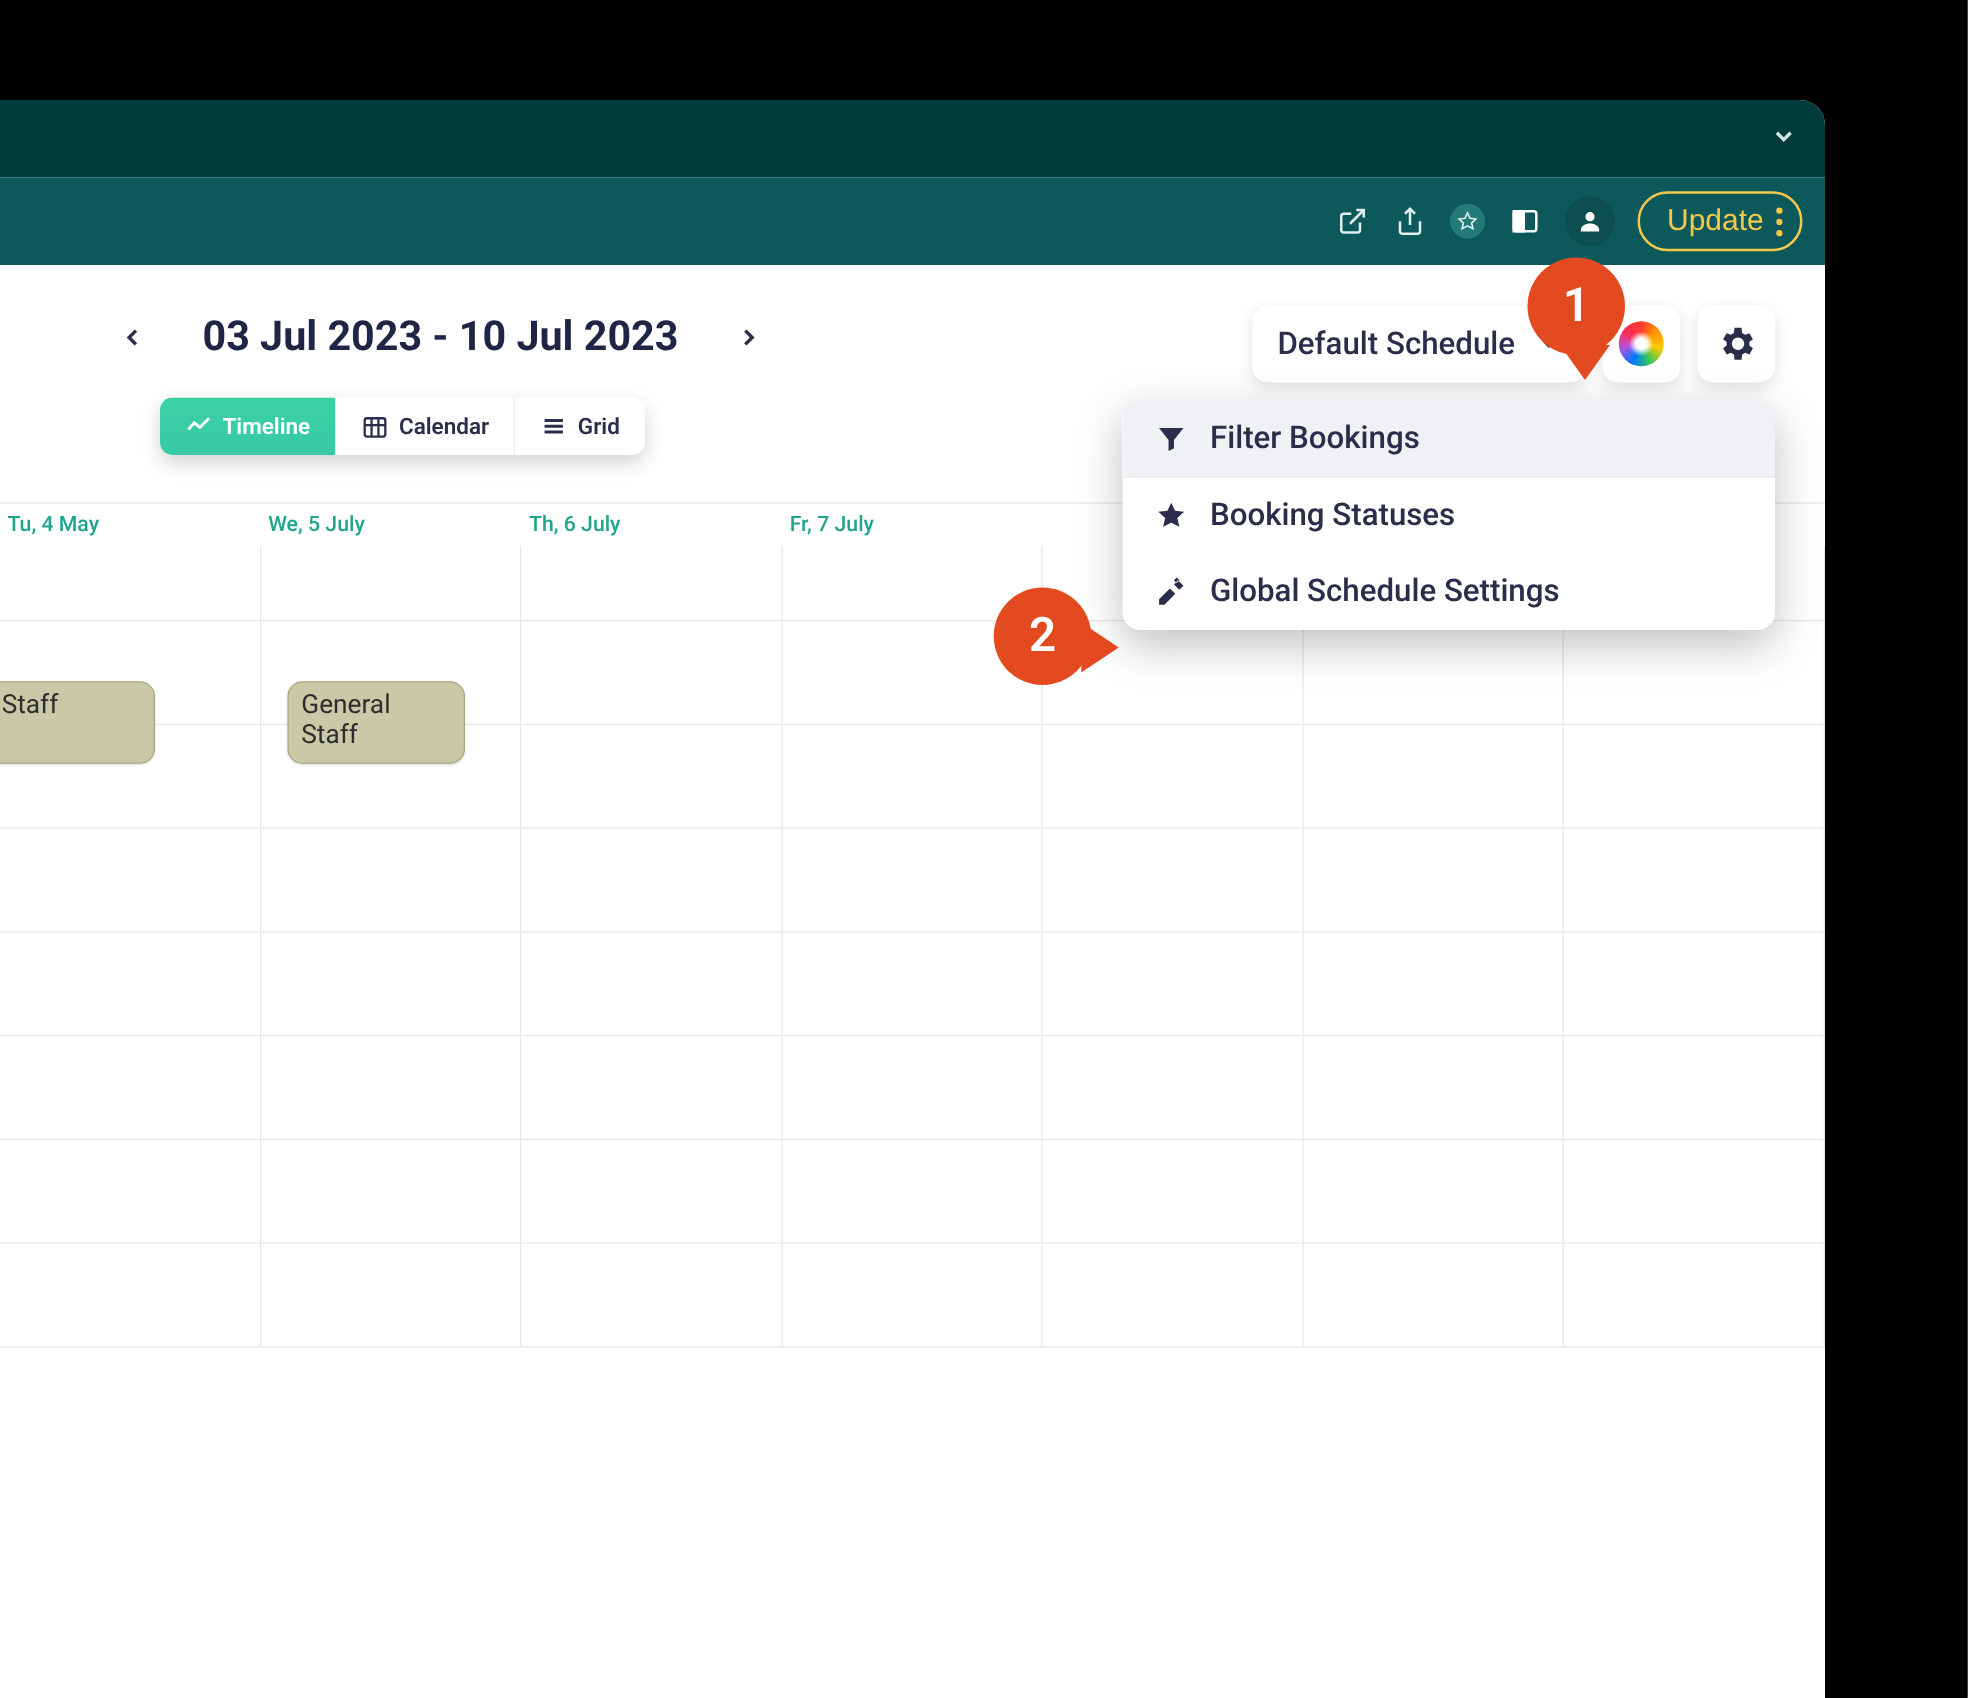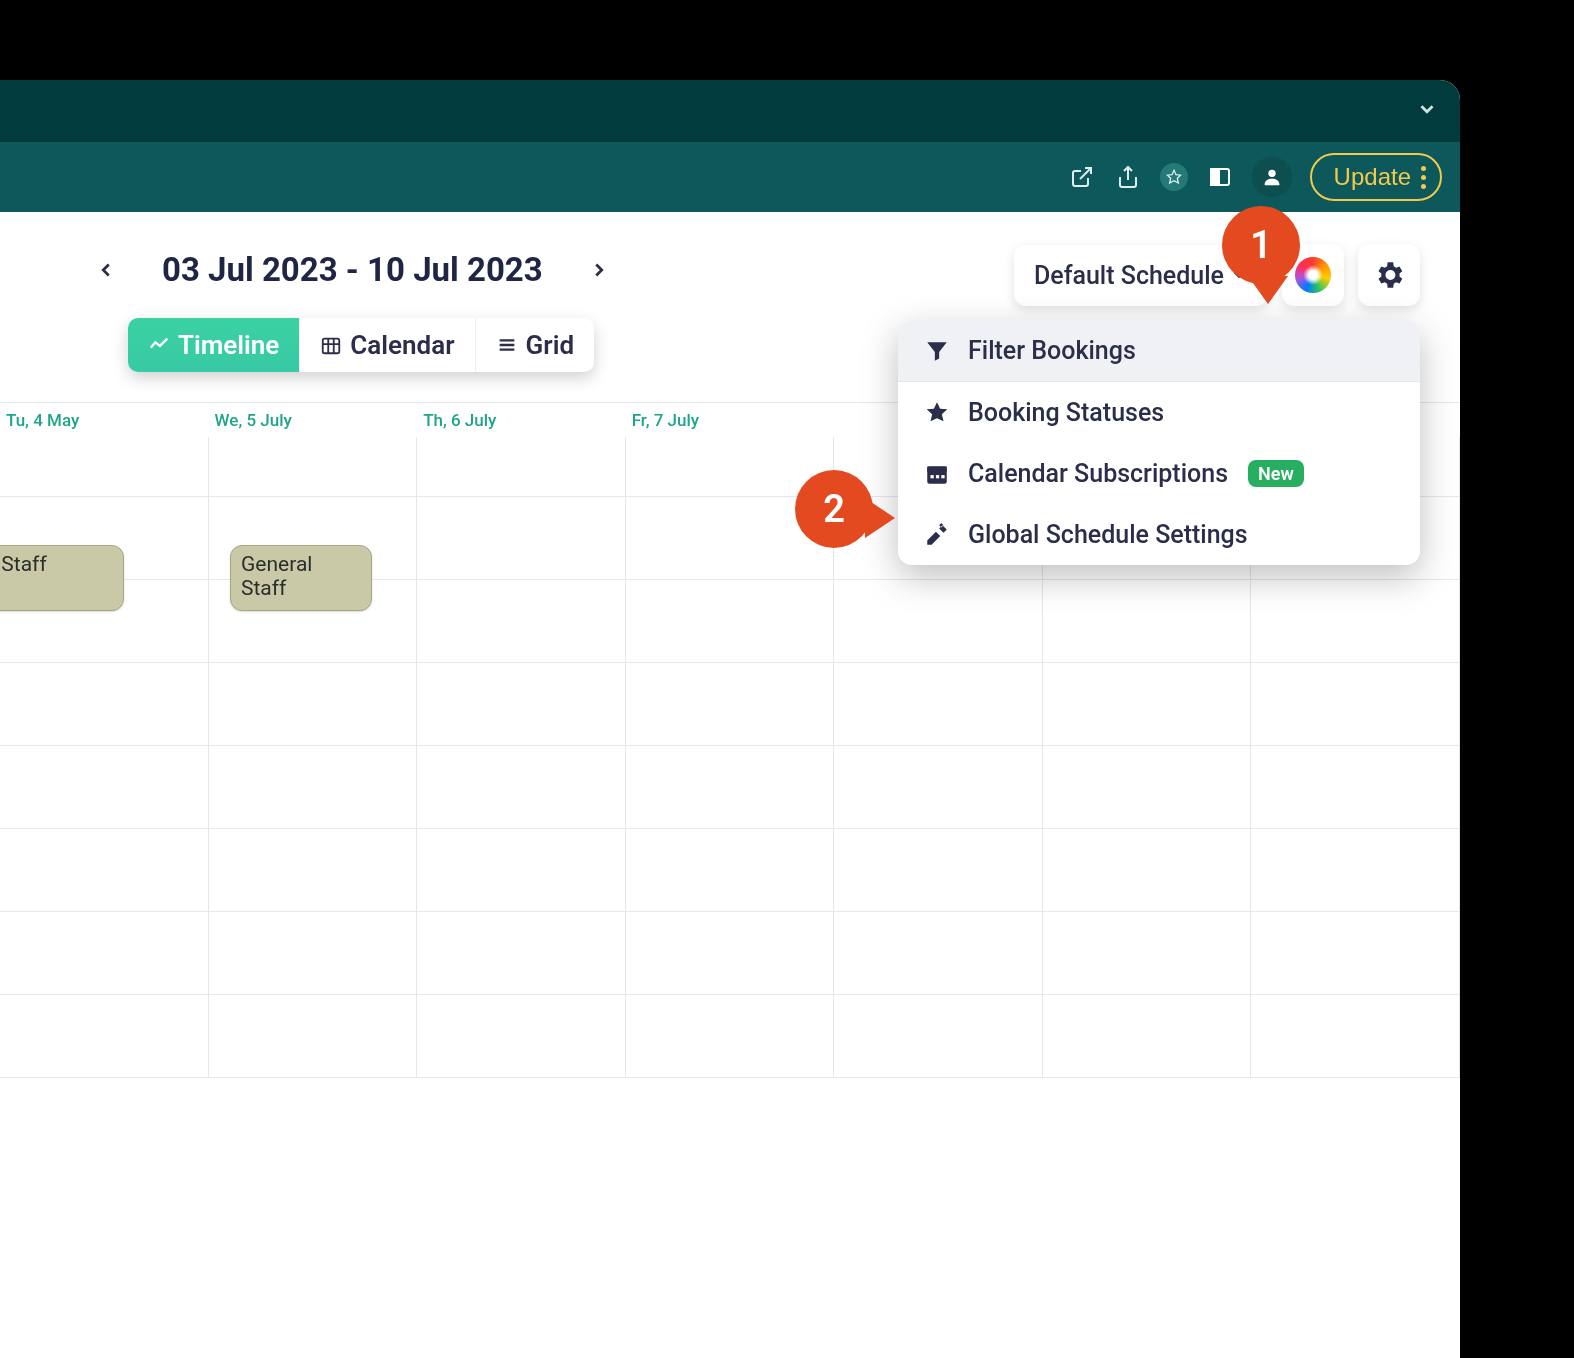--- a/index.html
+++ b/index.html
@@ -73,38 +73,38 @@
     left: 128px; top: 106px;
     display:flex;
     background:#fff;
     border-radius:10px;
     box-shadow: 0 6px 16px rgba(0,0,0,.18);
     overflow:hidden;
   }
   .view-tab {
     display:flex; align-items:center; gap:8px;
     padding: 12px 20px;
-    font-size: 26px; font-weight:600;
+    font-size: 18px; font-weight:600;
     color:#2b2e4a;
     cursor:pointer;
     border-right:1px solid #eee;
   }
   .view-tab:last-child{border-right:none;}
   .view-tab.active { background: linear-gradient(180deg,#3ad2a2,#38c9a5); color:#fff; }
   .view-tab svg { width:22px; height:22px; }
 
   .right-controls {
     position:absolute; right: 40px; top: 32px;
     display:flex; gap: 14px; align-items:center;
   }
   .schedule-dd {
     background:#fff; border-radius:12px;
     box-shadow: 0 4px 12px rgba(0,0,0,.12);
     padding: 16px 20px;
-    display:flex; align-items:center; gap: 6px;
+    display:flex; align-items:center; gap: 18px;
     font-size: 25px; color:#2b2e4a; font-weight:500;
     cursor:pointer;
   }
   .square-btn {
     width:62px; height:62px; background:#fff; border-radius:12px;
     box-shadow: 0 4px 12px rgba(0,0,0,.12);
     display:flex; align-items:center; justify-content:center;
     cursor:pointer;
   }
   .color-wheel {
@@ -311,31 +311,20 @@
       </div>
       <div class="dd-divider"></div>
       <div class="dd-item">
         <svg viewBox="0 0 24 24" fill="currentColor">
             <path d="M12 2l2.9 6 6.6.6-5 4.6 1.5 6.5L12 16.8 6 19.7l1.5-6.5-5-4.6 6.6-.6z"></path>
           </svg>
         <span>Booking Statuses</span>
       </div>
       <div class="dd-item">
         <svg viewBox="0 0 24 24" fill="currentColor">
-            <rect x="3" y="5" width="18" height="16" rx="2"></rect>
-            <rect x="3" y="5" width="18" height="5" fill="#2b2e4a"></rect>
-            <rect x="6" y="13" width="3" height="3" fill="#fff"></rect>
-            <rect x="11" y="13" width="3" height="3" fill="#fff"></rect>
-            <rect x="16" y="13" width="3" height="3" fill="#fff"></rect>
-          </svg>
-        <span>Calendar Subscriptions</span>
-        <span class="badge-new">New</span>
-      </div>
-      <div class="dd-item">
-        <svg viewBox="0 0 24 24" fill="currentColor">
             <path d="M21 7l-4-4-3 3 4 4zM3 17l8-8 4 4-8 8H3zM14 3l2-2 2 2-2 2z"></path>
           </svg>
         <span>Global Schedule Settings</span>
       </div>
     </div>
 
     <div class="callout c1" style="top:-6px; right:160px;">
       <span>1</span>
     </div>
 

